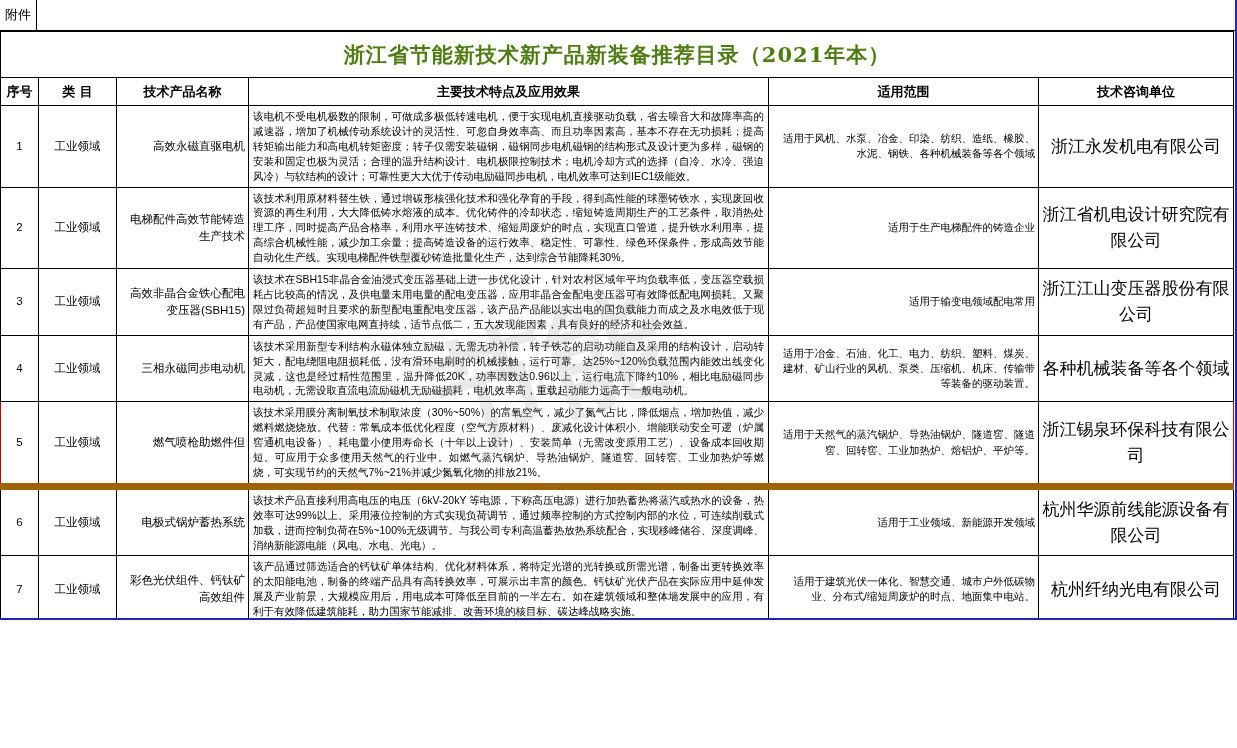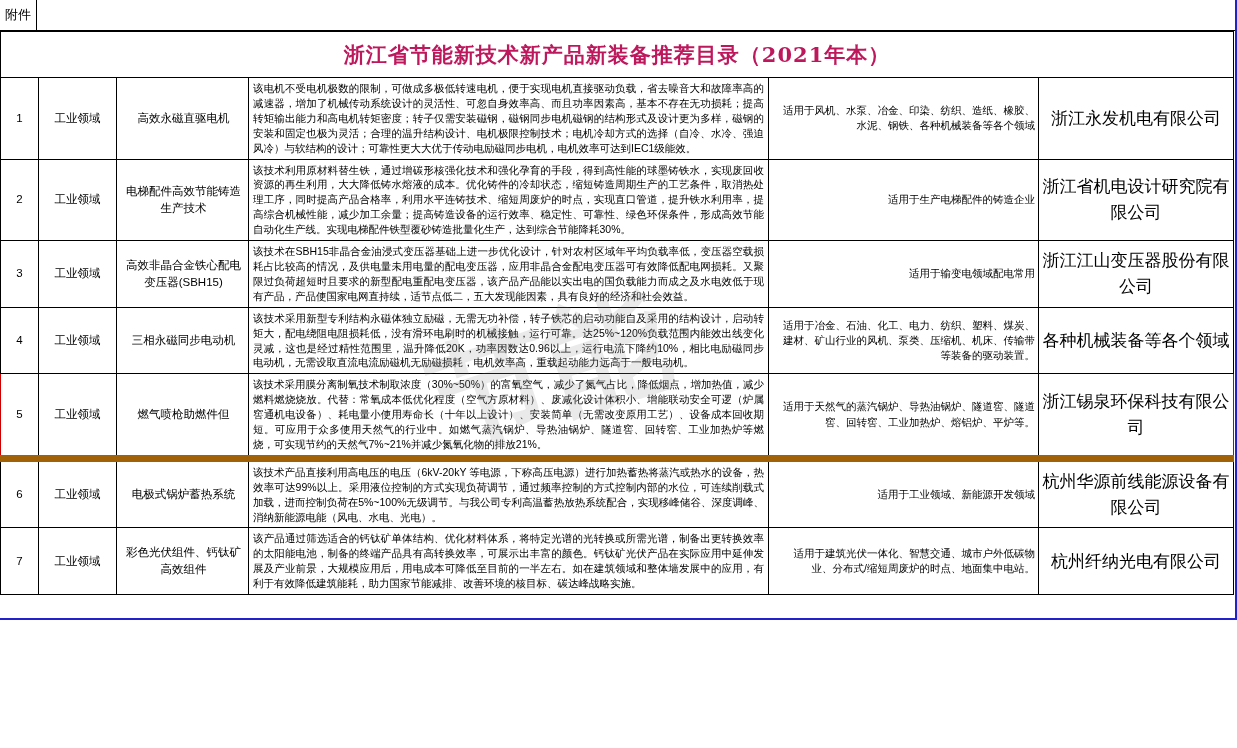--- a/index.html
+++ b/index.html
@@ -52,21 +52,21 @@
     padding: 2px 3px;
     box-sizing: border-box;
   }
   .title-cell {
     height: 46px;
     text-align: center;
     font-family: "DejaVu Serif", serif;
     font-size: 21px;
     font-weight: bold;
     letter-spacing: 1px;
-    color: #be185d;
+    color: #4d7c0f;
     border-top: none;
   }
   .hdr td {
     height: 28px;
     text-align: center;
     font-weight: bold;
     font-size: 13px;
     font-family: "DejaVu Serif", serif;
   }
   .c-no { width: 38px; }
@@ -79,21 +79,21 @@
   td.no, td.cat, td.name, td.scope, td.org {
     text-align: center;
     font-size: 11.5px;
     line-height: 1.5;
     color: #000;
   }
   td.name, td.scope {
     text-align: left;
     padding-left: 5px;
   }
-  td.name { text-align: center; }
+  td.name { text-align: right; }
   td.feat {
     font-size: 10.5px;
     line-height: 1.42;
     text-align: justify;
     color: #000;
     padding: 3px 4px;
     margin-left: 32px;
   }
   td.scope {
     font-size: 10.5px;
@@ -144,20 +144,28 @@
         <col class="c-cat">
         <col class="c-name">
         <col class="c-feat">
         <col class="c-scope">
         <col class="c-org">
     </colgroup>
     <tbody>
       <tr>
         <td class="title-cell" colspan="6">浙江省节能新技术新产品新装备推荐目录（2021年本）</td>
       </tr>
+      <tr class="hdr">
+        <td>序号</td>
+        <td>类 目</td>
+        <td>技术产品名称</td>
+        <td>主要技术特点及应用效果</td>
+        <td>适用范围</td>
+        <td>技术咨询单位</td>
+      </tr>
 
       <tr>
         <td class="no">1</td>
         <td class="cat">工业领域</td>
         <td class="name">高效永磁直驱电机</td>
         <td class="feat">该电机不受电机极数的限制，可做成多极低转速电机，便于实现电机直接驱动负载，省去噪音大和故障率高的减速器，增加了机械传动系统设计的灵活性、可忽自身效率高、而且功率因素高，基本不存在无功损耗；提高转矩输出能力和高电机转矩密度；转子仅需安装磁钢，磁钢同步电机磁钢的结构形式及设计更为多样，磁钢的安装和固定也极为灵活；合理的温升结构设计、电机极限控制技术；电机冷却方式的选择（自冷、水冷、强迫风冷）与软结构的设计；可靠性更大大优于传动电励磁同步电机，电机效率可达到IEC1级能效。</td>
         <td class="scope">适用于风机、水泵、冶金、印染、纺织、造纸、橡胶、水泥、钢铁、各种机械装备等各个领域</td>
         <td class="org">浙江永发机电有限公司</td>
       </tr>
 

